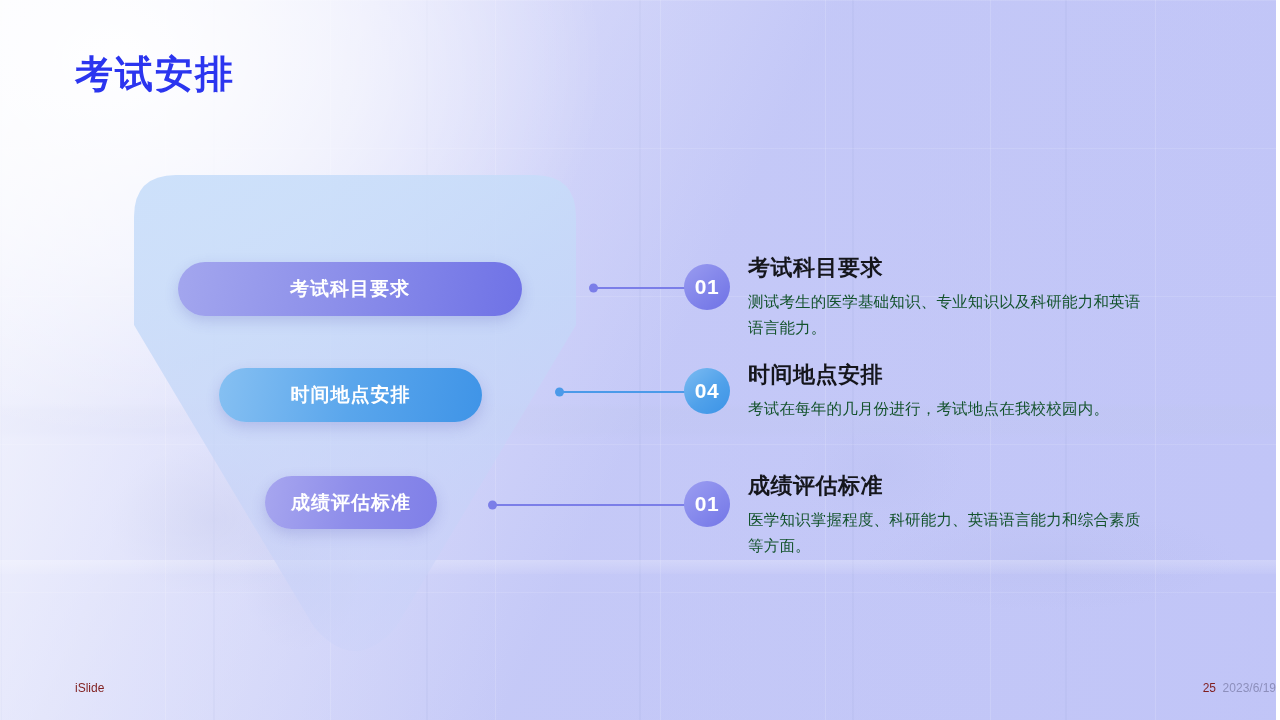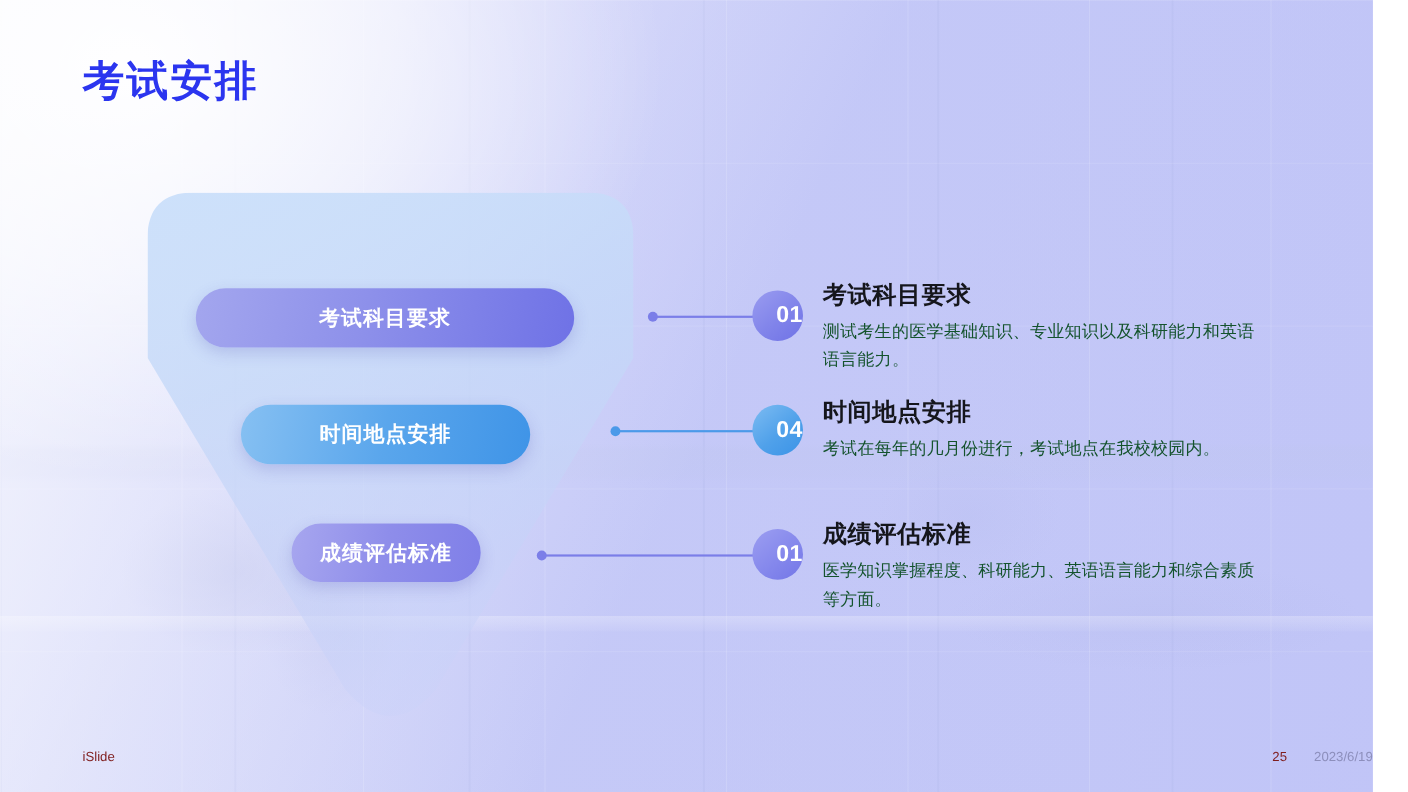--- a/index.html
+++ b/index.html
@@ -7,20 +7,21 @@
     padding: 0;
     background: #ffffff;
   }
   #slide {
     position: relative;
     width: 1248px;
     height: 720px;
     overflow: hidden;
     font-family: "Liberation Sans", "DejaVu Sans", sans-serif;
     background: #c4c7f8;
+    padding-left: 28px;
   }
 
   
   .bg-photo {
     position: absolute;
     inset: 0;
     
     background:
       linear-gradient(180deg, rgba(255,255,255,0.00) 0%, rgba(255,255,255,0.00) 56%, rgba(190,196,240,0.45) 57%, rgba(190,196,240,0.35) 60%, rgba(255,255,255,0) 61%),
       linear-gradient(90deg, rgba(170,178,230,0.28) 0 2px, rgba(0,0,0,0) 2px 100%),
@@ -136,21 +137,21 @@
   .conn-3 { left: 489px; top: 504px; width: 212px; }
   .conn-3 .dot, .conn-3 .line { background: #7b7ee8; }
 
   
   .badge {
     position: absolute;
     width: 46px; height: 46px;
     border-radius: 50%;
     display: flex;
     align-items: center;
-    justify-content: flex-end;
+    justify-content: center;
     color: #ffffff;
     font-size: 21px;
     font-weight: bold;
     letter-spacing: 0.5px;
   }
   .badge-1 { left: 684px; top: 264px; background: linear-gradient(140deg, #9a9cf0 0%, #8184ea 55%, #6f72e6 100%); }
   .badge-2 { left: 684px; top: 368px; background: linear-gradient(140deg, #7dbcf2 0%, #50a1ea 55%, #3b93e7 100%); }
   .badge-3 { left: 684px; top: 481px; background: linear-gradient(140deg, #9c9ef1 0%, #8588ec 55%, #7376e7 100%); }
 
   
@@ -174,21 +175,21 @@
 
   
   .footer-left, .footer-center, .footer-right {
     position: absolute;
     top: 681px;
     font-size: 12px;
     color: #7f1d1d;
   }
   .footer-left { left: 75px; }
   .footer-center { left: 0; right: 0; text-align: right; color: #8d8fbc; }
-  .footer-right { right: 78px; margin-left: 42px; }
+  .footer-right { right: 60px; margin-left: 42px; }
 </style>
 </head>
 <body>
 
 <div id="slide">
 
   <div class="bg-photo"></div>
   <div class="bg-lines"></div>
   <div class="bg-desk"></div>
   <div class="bg-wash"></div>

